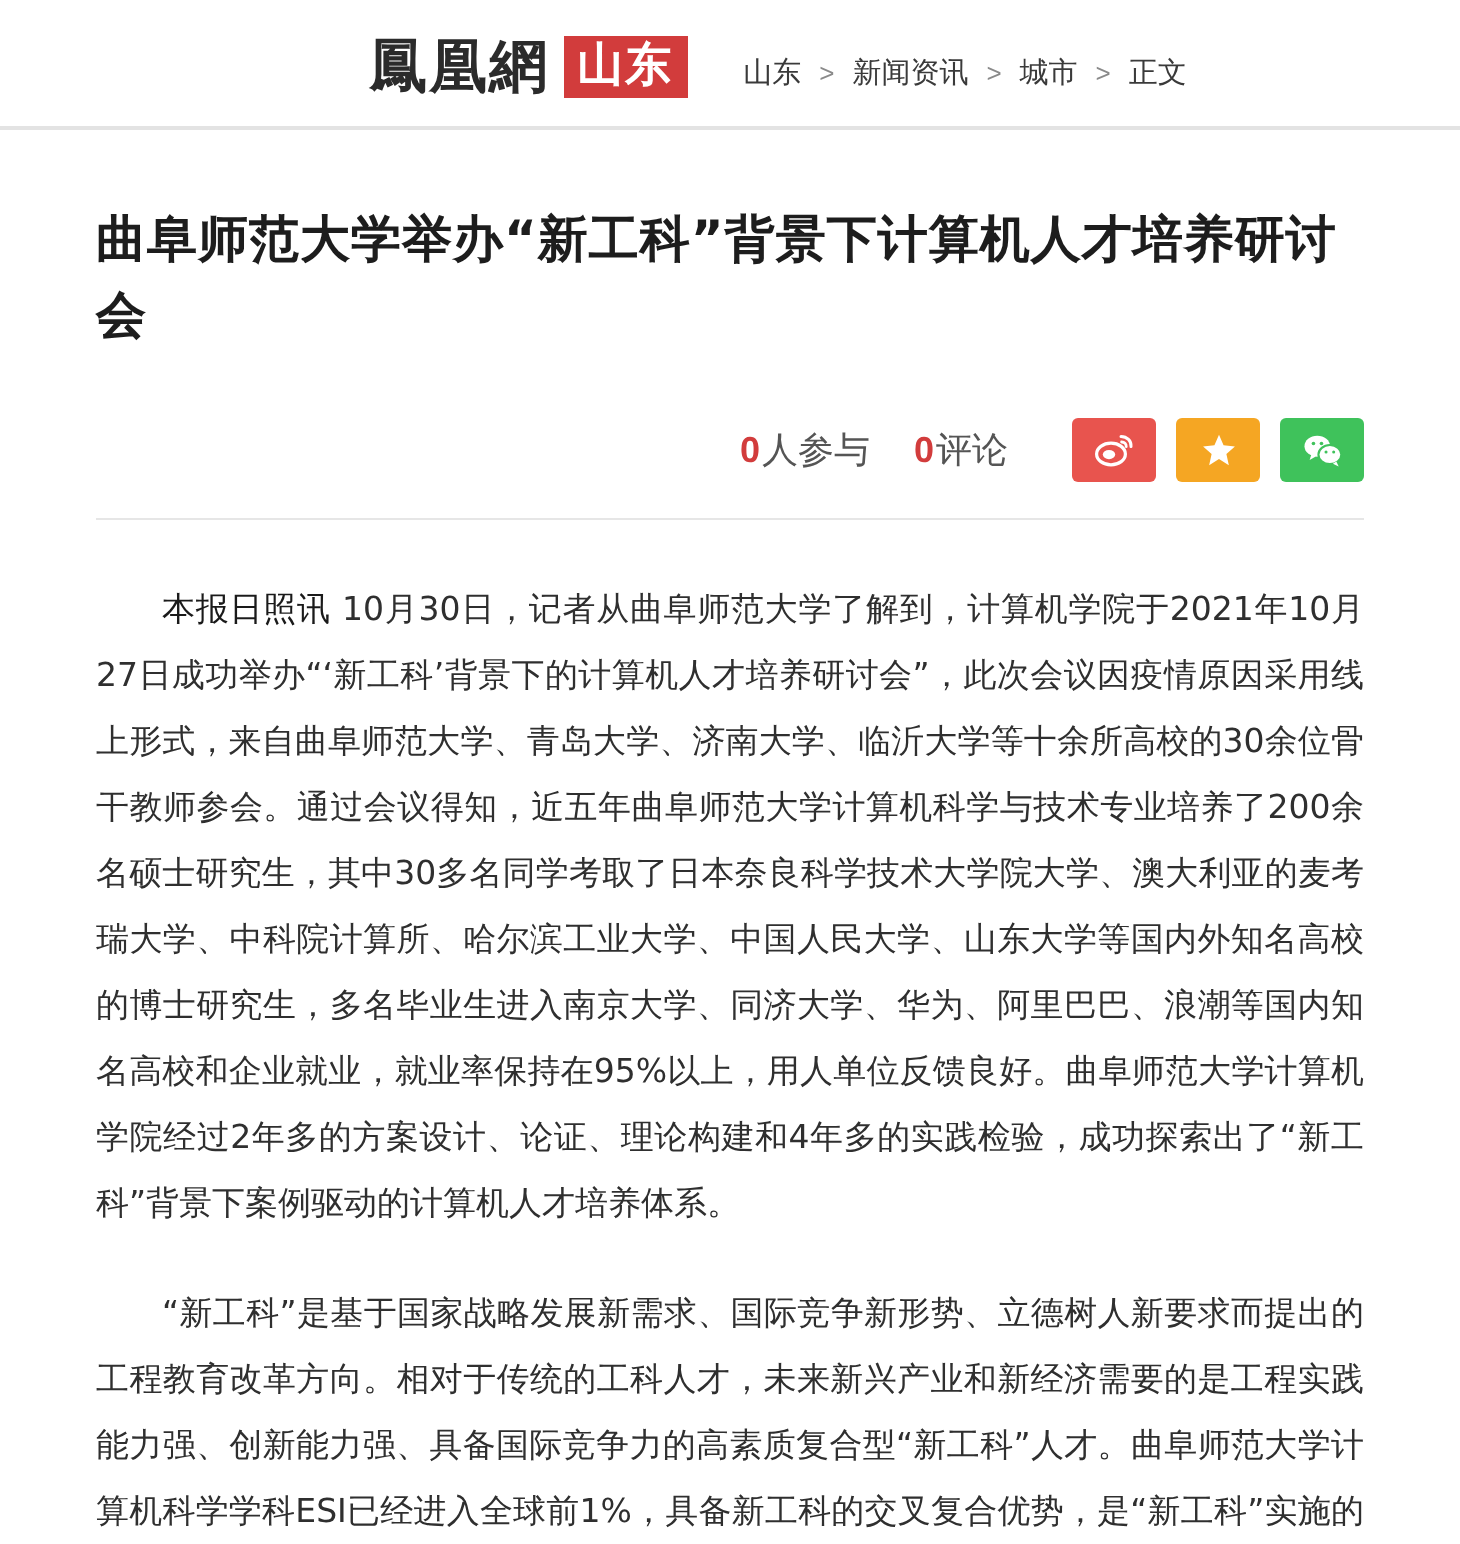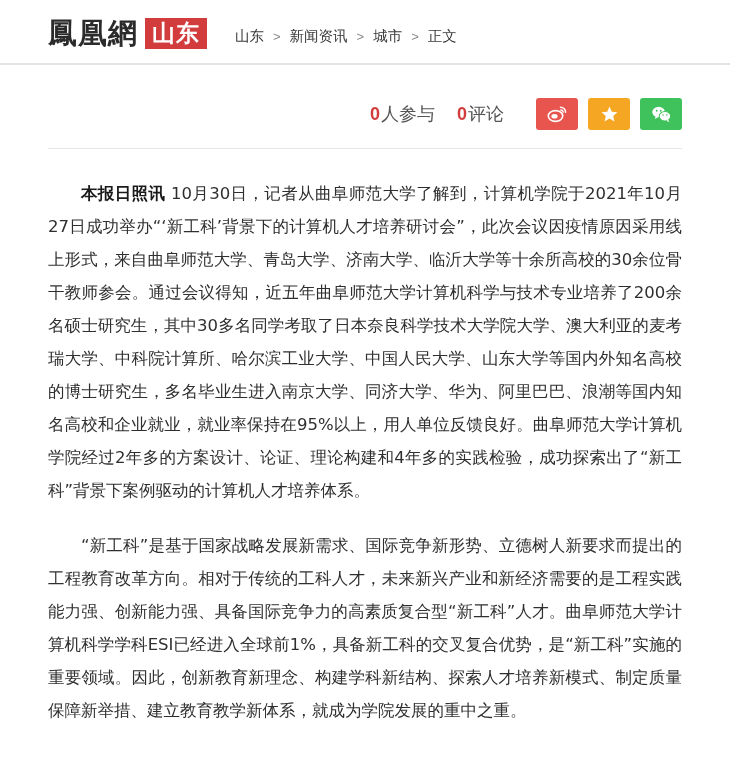--- a/index.html
+++ b/index.html
@@ -19,20 +19,21 @@
     height: 772px;
     position: relative;
     background: #fff;
   }
 
   
   .header {
     display: flex;
     align-items: center;
     padding: 18px 0 14px 48px;
+    justify-content: center;
   }
   .logo {
     display: flex;
     align-items: center;
     flex: 0 0 auto;
   }
   .logo-main {
     font-family: "DejaVu Serif", serif;
     font-size: 29px;
     font-weight: bold;
@@ -154,21 +155,21 @@
     font-size: 16.5px;
     color: #2f2f2f;
     line-height: 2.0;
     text-align: justify;
   }
   .body-text p {
     margin: 0 0 22px 0;
     text-indent: 2em;
   }
   .body-text p .lead {
-    font-weight: bold;
+    font-weight: normal;
     color: #1a1a1a;
   }
 </style>
 </head>
 <body>
 
 <div class="page">
 
   <div class="header">
     <div class="logo">
@@ -183,20 +184,21 @@
       <span class="crumb">城市</span>
       <span class="sep">&gt;</span>
       <span class="crumb">正文</span>
     </div>
   </div>
 
   <div class="header-rule"></div>
 
   <div class="article">
 
+    <h1 class="title">曲阜师范大学举办“新工科”背景下计算机人才培养研讨会</h1>
 
     <div class="meta">
 
       <div class="meta-right">
         <span class="counter"><span class="num">0</span><span>人参与</span></span>
         <span class="counter"><span class="num">0</span><span>评论</span></span>
 
         <span class="share">
           <span class="share-btn share-weibo">
             <span>

